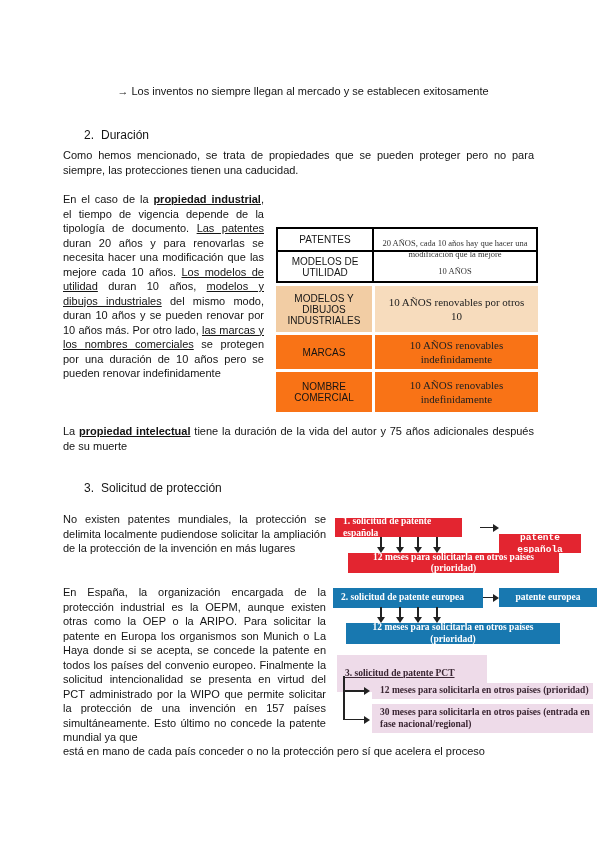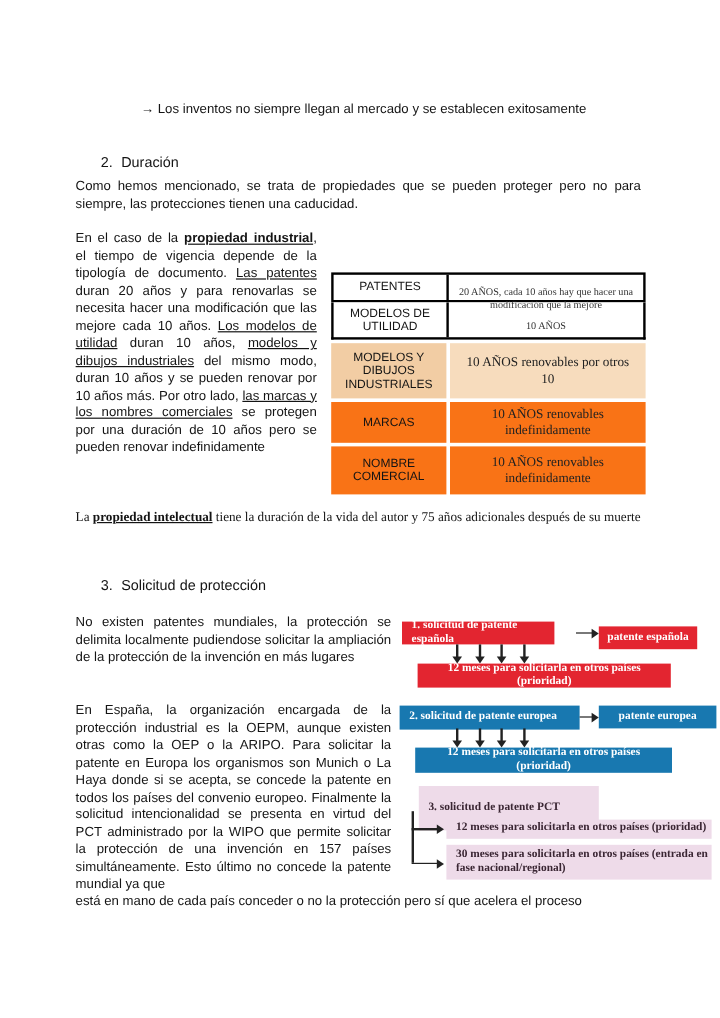--- a/index.html
+++ b/index.html
@@ -78,53 +78,53 @@
     <div class="trow o h4r">
       <div class="cell cl bg-orange">MARCAS</div>
       <div class="cell cr bg-orange">10 AÑOS renovables indefinidamente</div>
     </div>
     <div class="trow o h5r">
       <div class="cell cl bg-orange">NOMBRE COMERCIAL</div>
       <div class="cell cr bg-orange">10 AÑOS renovables indefinidamente</div>
     </div>
   </div>
 
-  <div class="abs para" style="left:63px;top:424px;width:471px;font-family:Liberation Serif, serif;">
+  <div class="abs para" style="left:63px;top:424px;width:471px;">
     <span>La </span><span class="bu">propiedad intelectual</span><span> tiene la duración de la vida del autor y 75 años adicionales después de su muerte</span>
   </div>
 
   <div class="abs heading" style="left:84px;top:481px;">
     <span class="hnum">3.</span><span>Solicitud de protección</span>
   </div>
 
   <div class="abs para" style="left:63px;top:512px;width:263px;">No existen patentes mundiales, la protección se delimita localmente pudiendose solicitar la ampliación de la protección de la invención en más lugares</div>
   <div class="abs para" style="left:63px;top:585px;width:263px;">En España, la organización encargada de la protección industrial es la OEPM, aunque existen otras como la OEP o la ARIPO. Para solicitar la patente en Europa los organismos son Munich o La Haya donde si se acepta, se concede la patente en todos los países del convenio europeo. Finalmente la solicitud intencionalidad se presenta en virtud del PCT administrado por la WIPO que permite solicitar la protección de una invención en 157 países simultáneamente. Esto último no concede la patente mundial ya que</div>
   <div class="abs" style="left:63px;top:745px;width:480px;">está en mano de cada país conceder o no la protección pero sí que acelera el proceso</div>
 
   <div class="flow">
 
     <div class="fbox fred fstep" style="left:2px;top:6px;width:127px;height:19px;">1. solicitud de patente española</div>
     <div class="harrow" style="left:147px;top:14.5px;width:14px;"></div>
-    <div class="fbox fred fcenter" style="left:166px;top:10px;width:82px;height:19px;">patente española</div>
+    <div class="fbox fred fcenter" style="left:166px;top:22px;width:82px;height:19px;font-family:Liberation Mono, monospace;">patente española</div>
     <div class="varrow" style="left:47px;top:25px;height:11px;"></div>
     <div class="varrow" style="left:66px;top:25px;height:11px;"></div>
     <div class="varrow" style="left:84px;top:25px;height:11px;"></div>
     <div class="varrow" style="left:103px;top:25px;height:11px;"></div>
     <div class="fbox fred fcenter" style="left:15px;top:41px;width:211px;height:20px;">12 meses para solicitarla en otros países (prioridad)</div>
 
     <div class="fbox fblue fstep" style="left:0px;top:76px;width:150px;height:20px;">2. solicitud de patente europea</div>
     <div class="harrow" style="left:150px;top:84.5px;width:11px;"></div>
     <div class="fbox fblue fcenter" style="left:166px;top:76px;width:98px;height:19px;">patente europea</div>
     <div class="varrow" style="left:47px;top:95px;height:11px;"></div>
     <div class="varrow" style="left:66px;top:95px;height:11px;"></div>
     <div class="varrow" style="left:84px;top:95px;height:11px;"></div>
     <div class="varrow" style="left:103px;top:95px;height:11px;"></div>
     <div class="fbox fblue fcenter" style="left:13px;top:111px;width:214px;height:21px;">12 meses para solicitarla en otros países (prioridad)</div>
 
-    <div class="fbox fpink fstep" style="left:16px;top:143px;width:150px;height:37px;">3. solicitud de patente PCT</div>
+    <div class="fbox fpink fstep" style="left:4px;top:143px;width:150px;height:37px;text-decoration:underline;">3. solicitud de patente PCT</div>
     <div class="vline" style="left:10px;top:164px;height:43px;"></div>
     <div class="harrow" style="left:10px;top:178px;width:22px;"></div>
     <div class="fbox fpink fstep" style="left:39px;top:171px;width:221px;height:16px;">12 meses para solicitarla en otros países (prioridad)</div>
     <div class="harrow" style="left:10px;top:206.5px;width:22px;"></div>
     <div class="fbox fpink fstep" style="left:39px;top:192px;width:221px;height:29px;">30 meses para solicitarla en otros países (entrada en fase nacional/regional)</div>
   </div>
 
 </div>
 
 </body></html>

